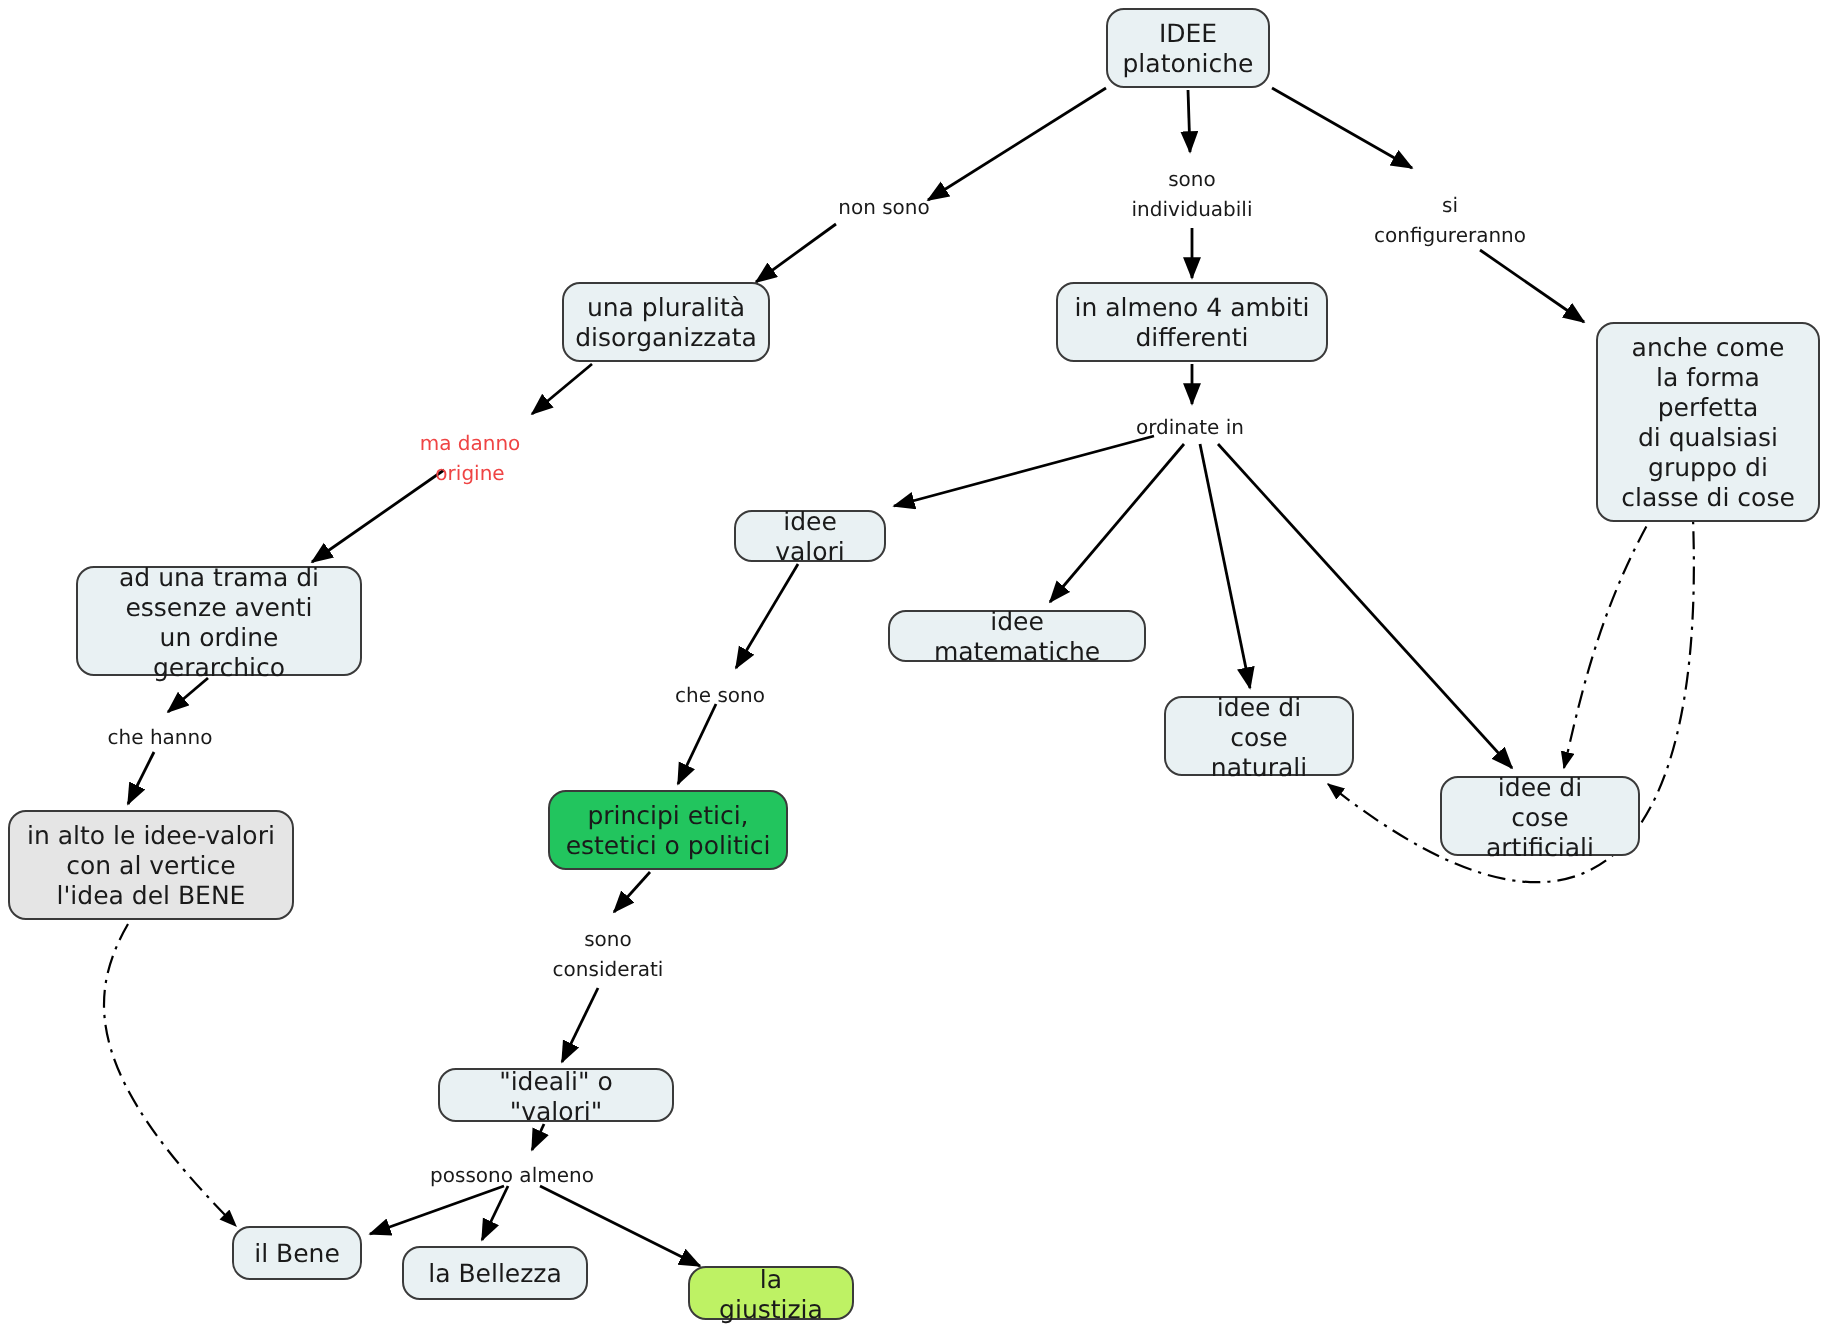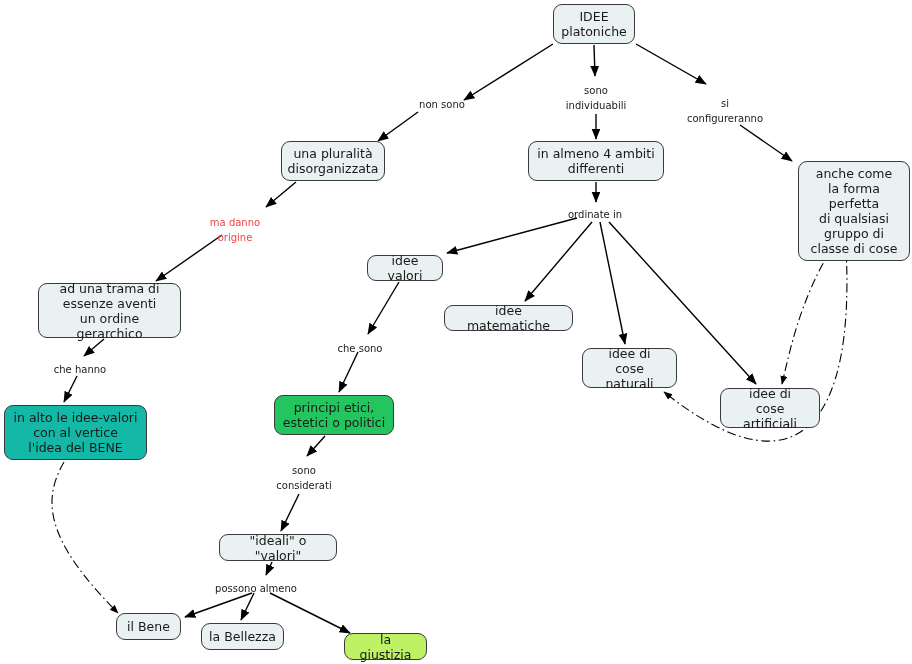--- a/index.html
+++ b/index.html
@@ -104,34 +104,34 @@
       <div class="node" style="left: 528px; top: 141px; width: 136px; height: 40px; background: rgb(233, 241, 243); border-color: rgb(58, 58, 58); color: rgb(26, 26, 26);">in almeno 4 ambiti
 differenti</div>
       <div class="node" style="left: 798px; top: 161px; width: 112px; height: 100px; background: rgb(233, 241, 243); border-color: rgb(58, 58, 58); color: rgb(26, 26, 26);">anche come
 la forma perfetta
 di qualsiasi
 gruppo di
 classe di cose</div>
       <div class="node" style="left: 38px; top: 283px; width: 143px; height: 55px; background: rgb(233, 241, 243); border-color: rgb(58, 58, 58); color: rgb(26, 26, 26);">ad una trama di
 essenze aventi
 un ordine gerarchico</div>
-      <div class="node" style="left: 4px; top: 405px; width: 143px; height: 55px; background: #14b8a6; border-color: rgb(58, 58, 58); color: rgb(26, 26, 26);">in alto le idee-valori
+      <div class="node" style="left: 4px; top: 405px; width: 143px; height: 55px; background: #e5e5e5; border-color: rgb(58, 58, 58); color: rgb(26, 26, 26);">in alto le idee-valori
 con al vertice
 l'idea del BENE</div>
       <div class="node" style="left: 367px; top: 255px; width: 76px; height: 26px; background: rgb(233, 241, 243); border-color: rgb(58, 58, 58); color: rgb(26, 26, 26);">idee valori</div>
       <div class="node" style="left: 444px; top: 305px; width: 129px; height: 26px; background: rgb(233, 241, 243); border-color: rgb(58, 58, 58); color: rgb(26, 26, 26);">idee matematiche</div>
       <div class="node" style="left: 582px; top: 348px; width: 95px; height: 40px; background: rgb(233, 241, 243); border-color: rgb(58, 58, 58); color: rgb(26, 26, 26);">idee di
 cose naturali</div>
       <div class="node" style="left: 720px; top: 388px; width: 100px; height: 40px; background: rgb(233, 241, 243); border-color: rgb(58, 58, 58); color: rgb(26, 26, 26);">idee di
 cose artificiali</div>
       <div class="node" style="left: 274px; top: 395px; width: 120px; height: 40px; background: #22c55e; border-color: rgb(58, 58, 58); color: rgb(26, 26, 26);">principi etici,
 estetici o politici</div>
       <div class="node" style="left: 219px; top: 534px; width: 118px; height: 27px; background: rgb(233, 241, 243); border-color: rgb(58, 58, 58); color: rgb(26, 26, 26);">"ideali" o "valori"</div>
       <div class="node" style="left: 116px; top: 613px; width: 65px; height: 27px; background: rgb(233, 241, 243); border-color: rgb(58, 58, 58); color: rgb(26, 26, 26);">il Bene</div>
-      <div class="node" style="left: 201px; top: 623px; width: 83px; height: 27px; background: rgb(233, 241, 243); border-color: rgb(58, 58, 58); color: rgb(26, 26, 26);">la Bellezza</div>
+      <div class="node" style="left: 201px; top: 623px; width: 93px; height: 27px; background: rgb(233, 241, 243); border-color: rgb(58, 58, 58); color: rgb(26, 26, 26);">la Bellezza</div>
       <div class="node" style="left: 344px; top: 633px; width: 83px; height: 27px; background: #bef264; border-color: rgb(58, 58, 58); color: rgb(26, 26, 26);">la giustizia</div>
     </div>
   <div id="label-layer">
       <div class="linklabel" style="left: 442px; top: 97px; color: rgb(26, 26, 26);">non sono</div>
       <div class="linklabel" style="left: 596px; top: 83px; color: rgb(26, 26, 26);">sono
 individuabili</div>
       <div class="linklabel" style="left: 725px; top: 96px; color: rgb(26, 26, 26);">si
 configureranno</div>
       <div class="linklabel" style="left: 235px; top: 215px; color: #ef4444;">ma danno
 origine</div>

